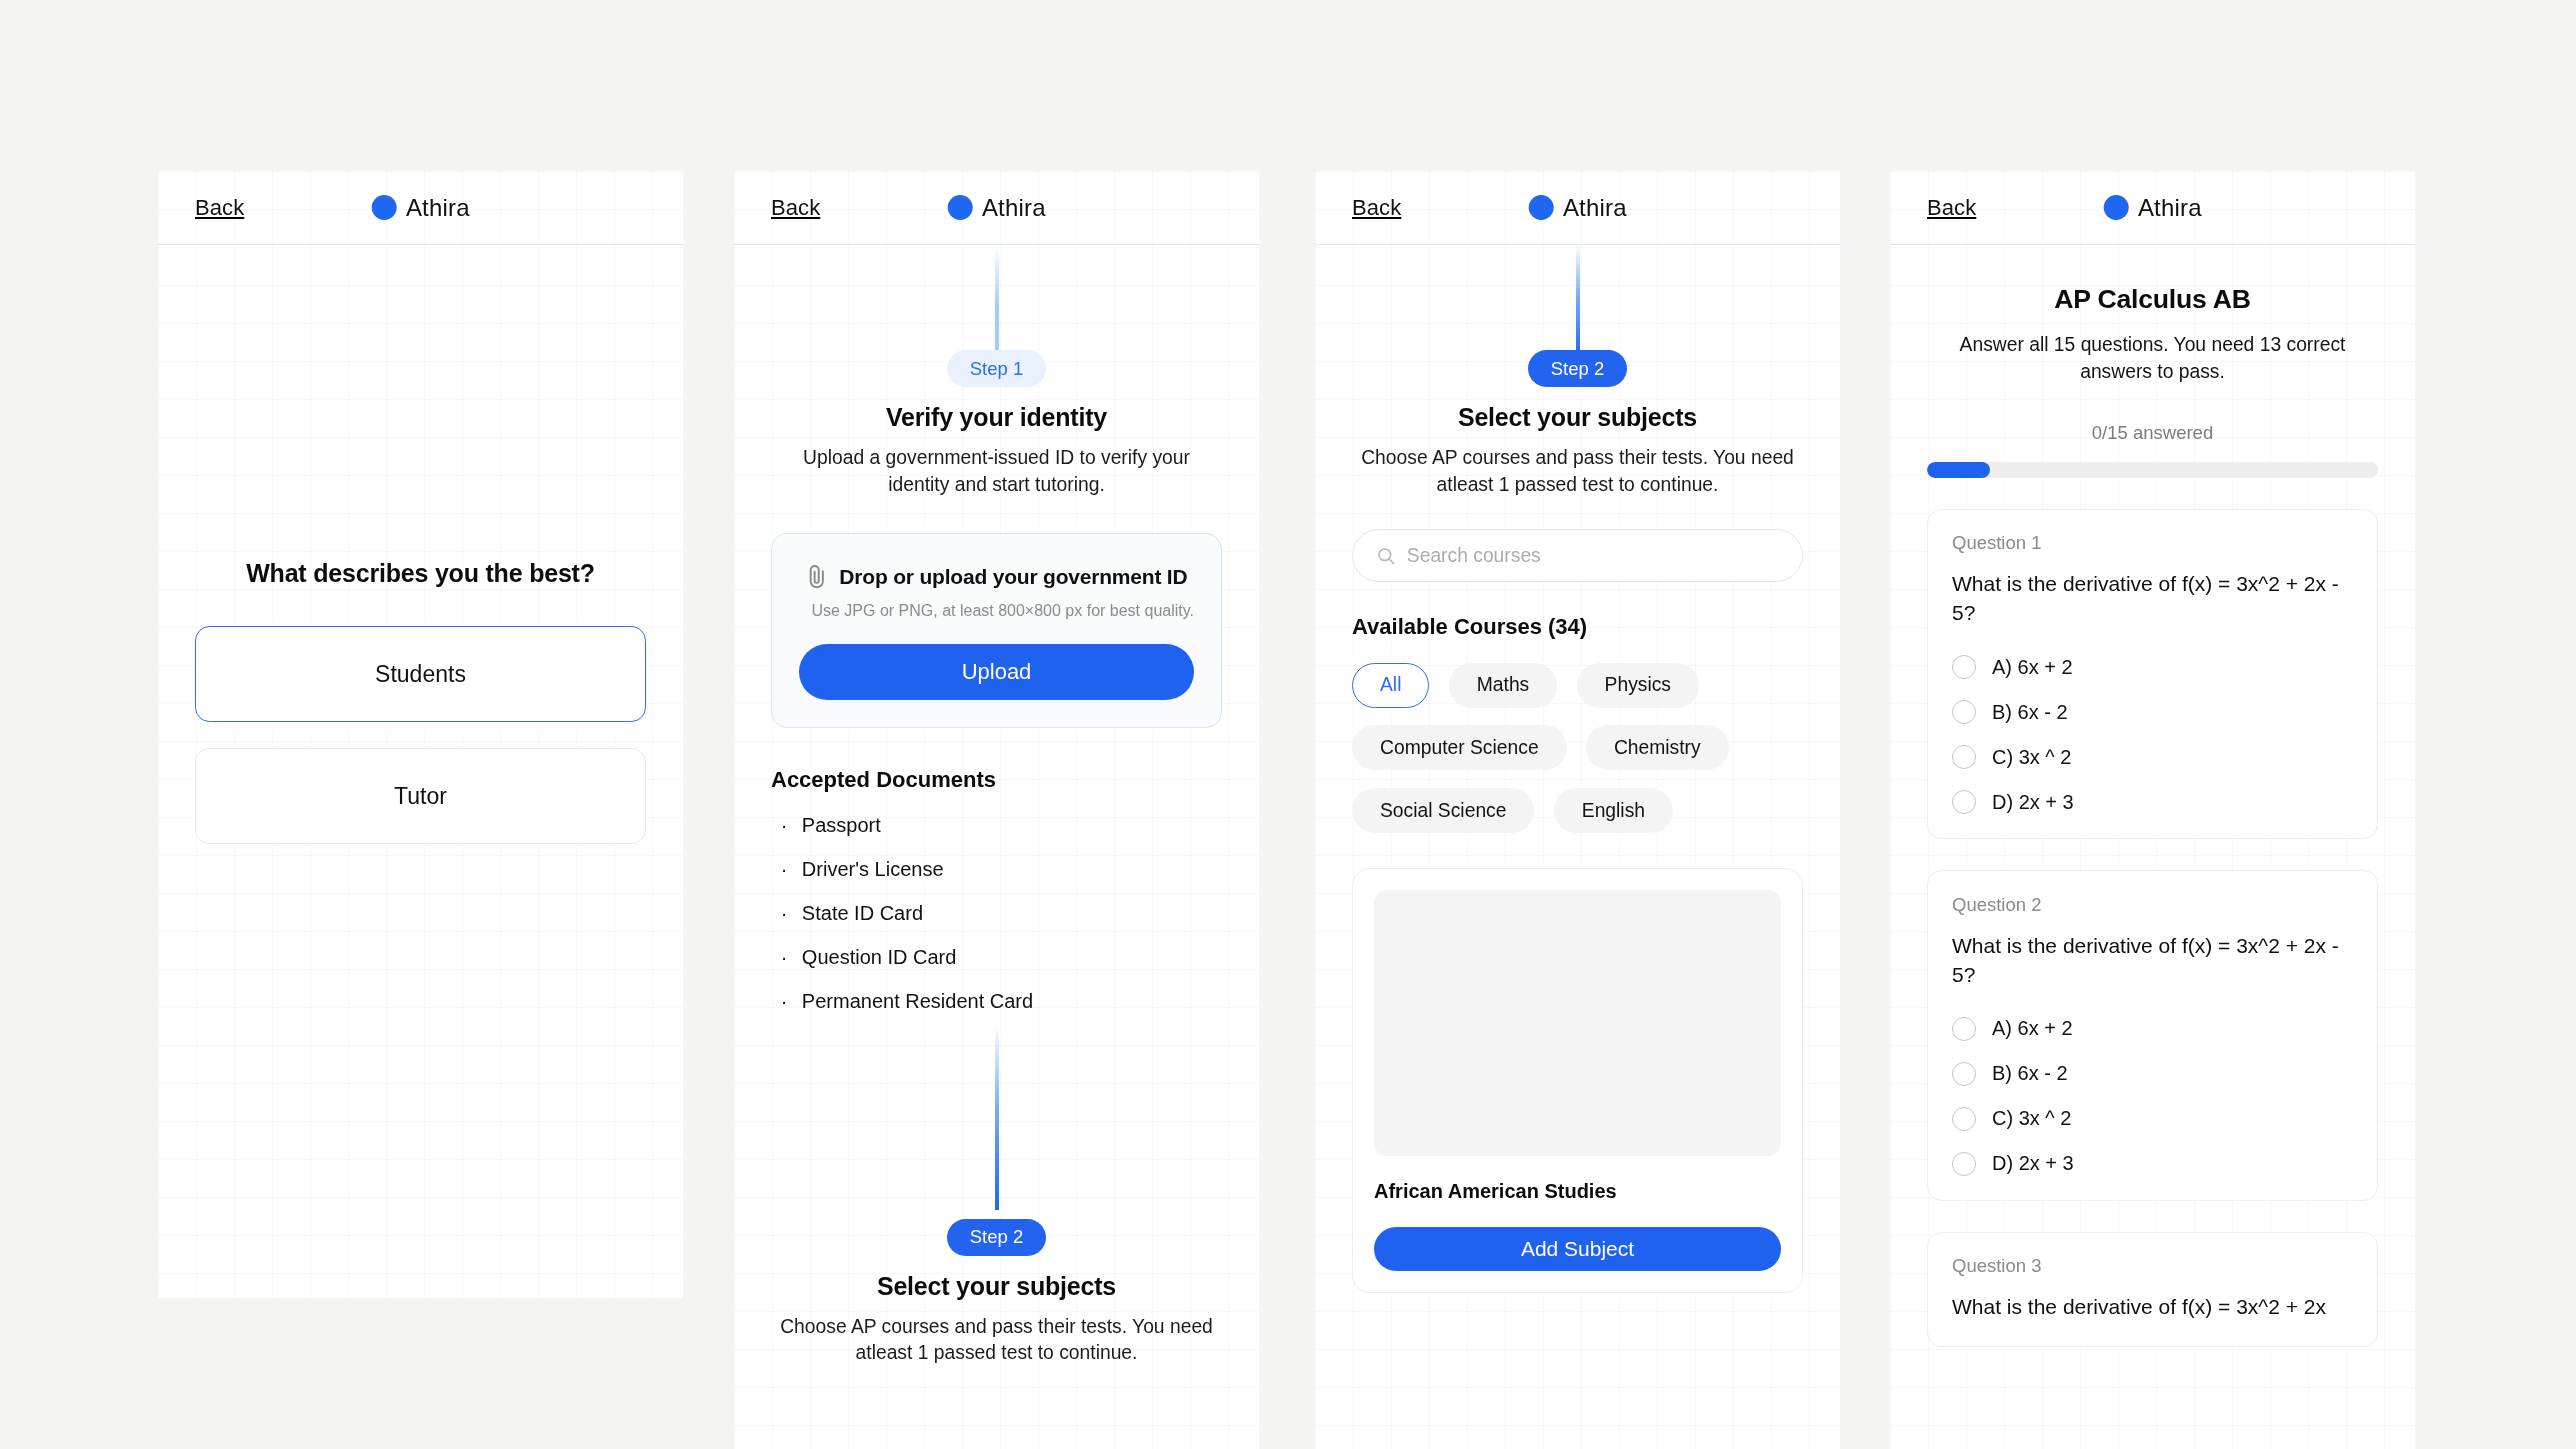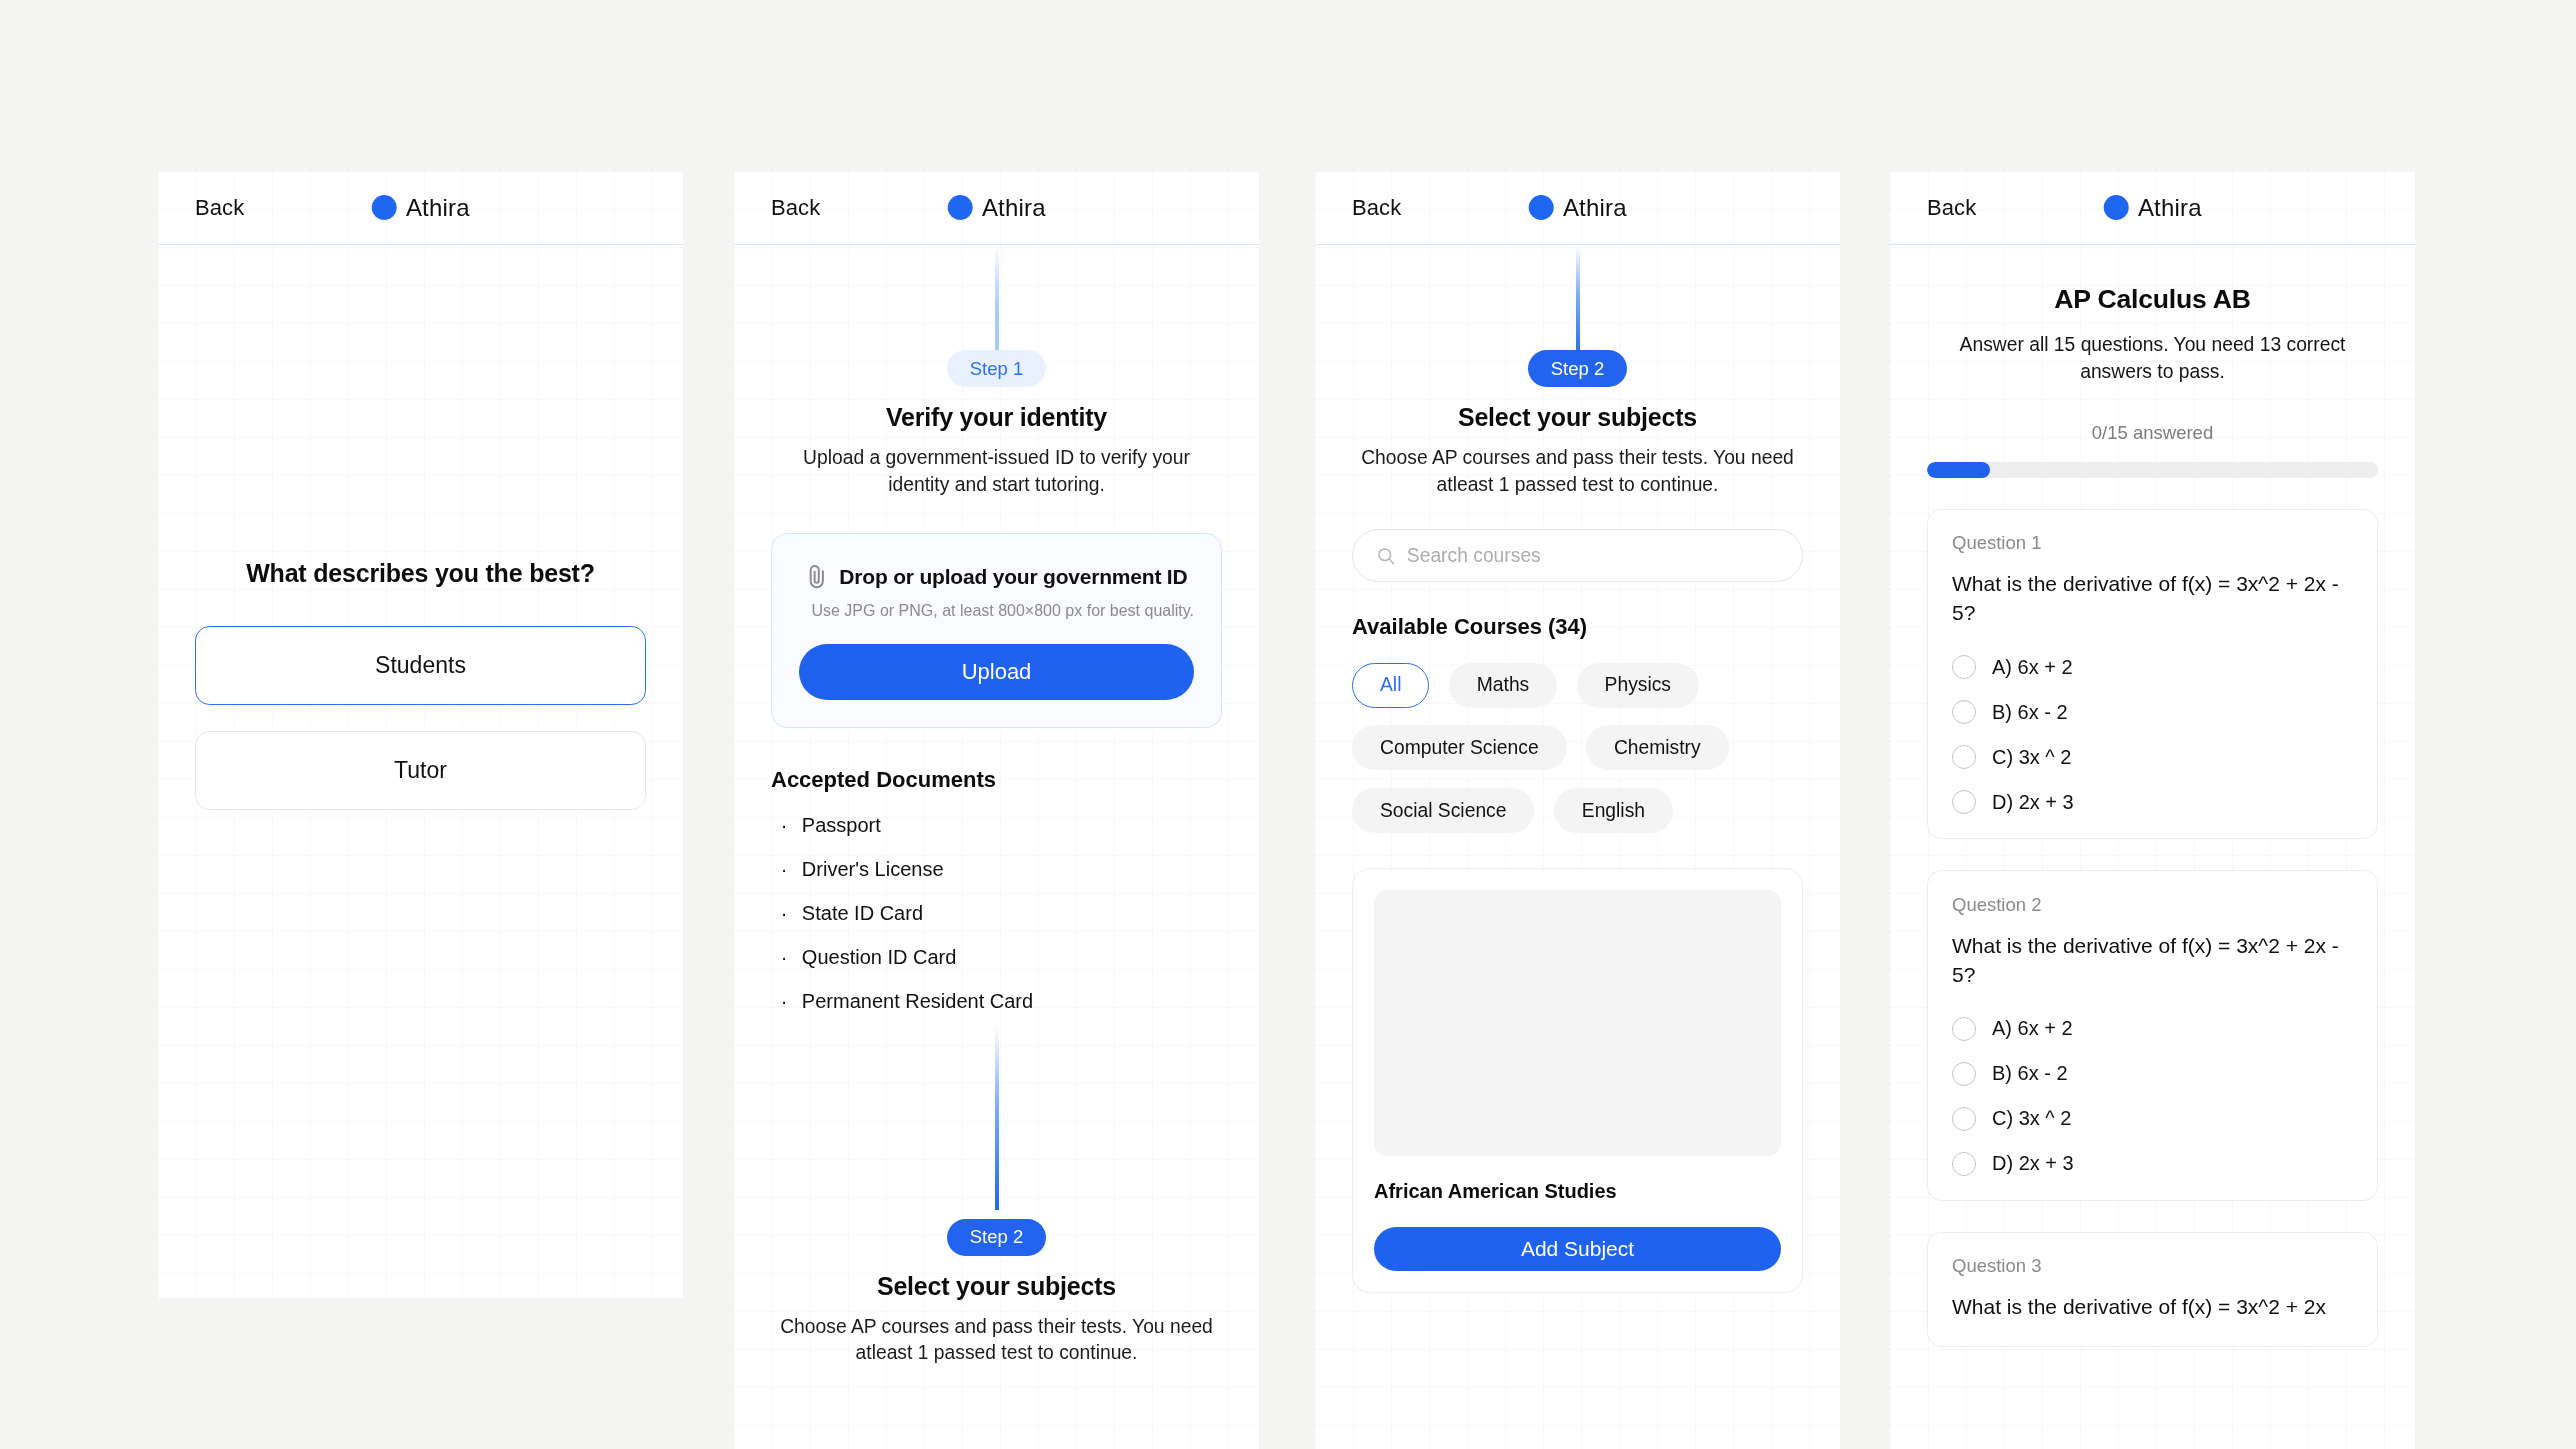--- a/index.html
+++ b/index.html
@@ -26,41 +26,42 @@
   #panel-3 { left:1315px; top:171px; width:525px;  height:1278px; }
   #panel-4 { left:1890px; top:171px; width:525px;  height:1278px; }
 
   
   .topbar {
     height:74px;
     border-bottom:0.8px solid #d9e6fb;
     display:flex; align-items:center;
     padding:0 37px;
     position:relative;
+    text-decoration:underline;
   }
   .back-btn {
     font-size:22px; color:#111; letter-spacing:0.1px;
   }
   .brand {
     position:absolute; left:50%; transform:translateX(-50%);
     display:flex; align-items:center; gap:9.7px;
   }
   .brand-dot { width:25px; height:25px; border-radius:50%; background:#1f66f0; flex:none; }
   .brand-name { font-size:24px; color:#111; letter-spacing:0.2px; }
 
   .body-area { padding:0 37px; position:relative; }
 
   
   .p1-wrap { padding-top:314px; }
   .p1-title {
     text-align:center; font-size:25px; font-weight:bold; color:#0c0c0c;
     letter-spacing:-0.2px;
   }
   .choice {
-    margin-top:38px; height:79px; border-radius:14.5px;
+    margin-top:38px; height:96px; border-radius:14.5px;
     display:flex; align-items:center; justify-content:center;
     font-size:23px; color:#111; background:#fff;
     border:1.6px solid #e7e7e7;
   }
   .choice.selected { border:1.6px solid #2d6df3; }
   .choice.second { margin-top:26px; }
 
   
   .connector {
     position:absolute; left:50%; transform:translateX(-50%);

